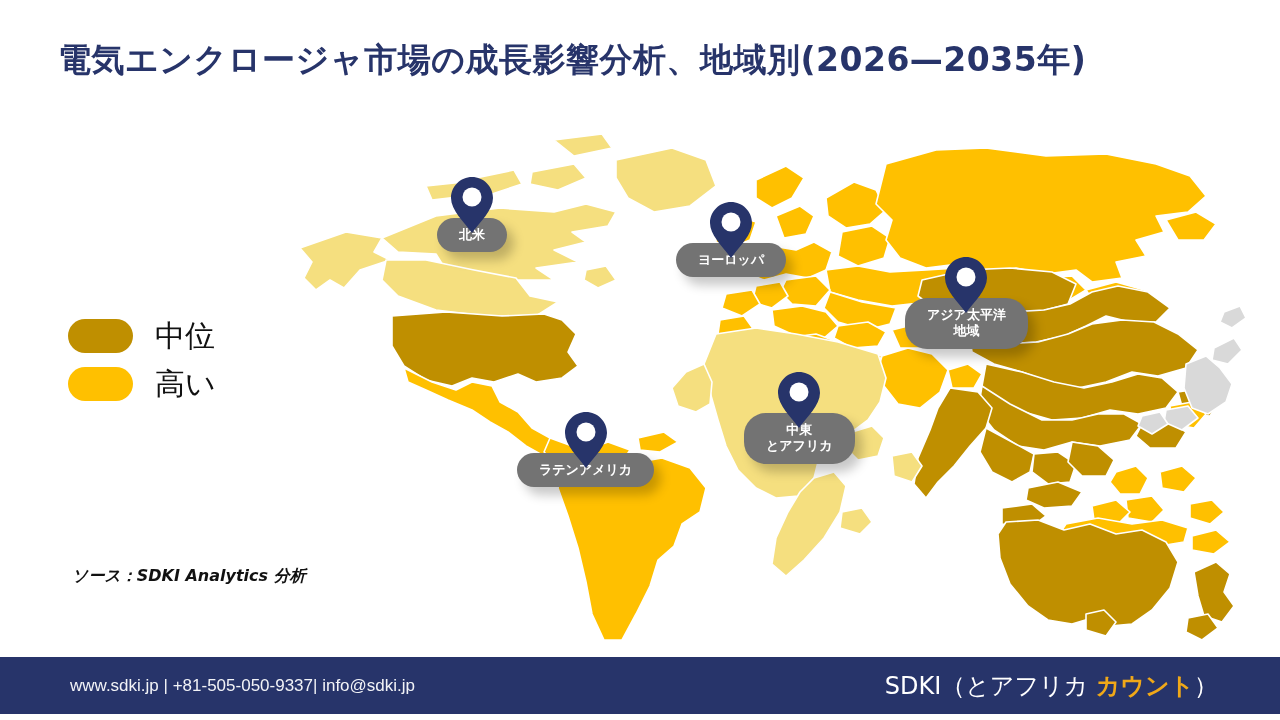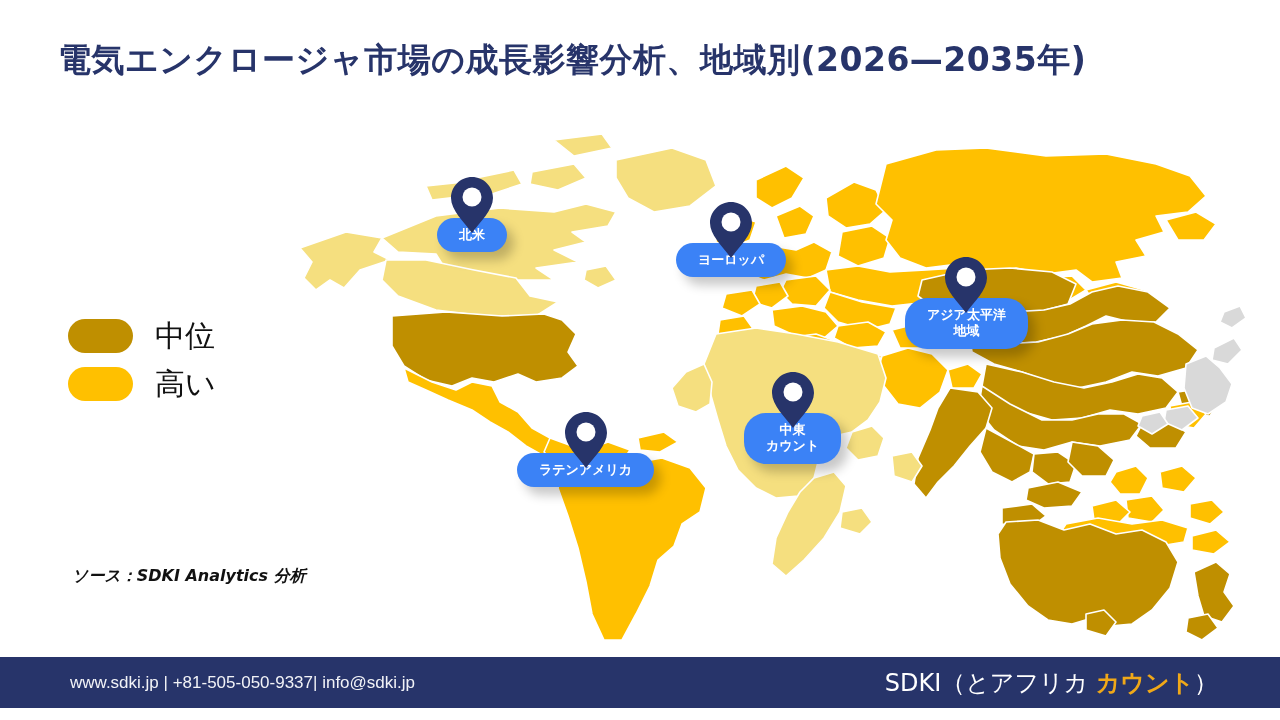--- a/index.html
+++ b/index.html
@@ -42,33 +42,33 @@
   .map-wrap svg{display:block;width:960px;height:520px;}
 
   
   .pin{position:absolute;}
   .pin .marker{
     position:relative;width:44px;height:58px;margin:0 auto;z-index:3;
   }
   .pin .marker svg{display:block;}
   .pill{
     position:relative;margin-top:-16px;
-    background:#3b82f6;border-radius:22px;
+    background:#737373;border-radius:22px;
     color:#ffffff;text-align:center;
     padding:9px 22px;
     font-size:13px;font-weight:bold;line-height:1.25;
     font-family:"DejaVu Sans","Liberation Sans",sans-serif;
     box-shadow:7px 8px 11px rgba(0,0,0,0.22);
     white-space:pre-line;
     z-index:2;
   }
 
   
   .footer{
-    position:absolute;left:0;top:657px;width:1280px;height:51px;
+    position:absolute;left:0;top:657px;width:1280px;height:57px;
     background:#27346a;
   }
   .footer-contact{
     position:absolute;left:70px;top:50%;transform:translateY(-50%);
     color:#f2f3f7;font-size:17px;
     font-family:"Liberation Sans","DejaVu Sans",sans-serif;
   }
   .footer-brand{
     position:absolute;right:62px;top:50%;transform:translateY(-50%);
     color:#ffffff;font-size:24px;white-space:nowrap;
@@ -239,21 +239,21 @@
   </div>
 
   <div class="pin" style="left:744px;top:371px;">
     <div class="marker">
       <svg width="44" height="58" viewBox="0 0 44 58">
           <path d="M22 1 C10.4 1 1 10.4 1 22 C1 34 14 46 22 57 C30 46 43 34 43 22 C43 10.4 33.6 1 22 1 Z" fill="#27346a"></path>
           <circle cx="22" cy="21" r="9.5" fill="#ffffff"></circle>
         </svg>
     </div>
     <div class="pill">中東
-カウント</div>
+とアフリカ</div>
   </div>
 
   <div class="pin" style="left:517px;top:411px;">
     <div class="marker">
       <svg width="44" height="58" viewBox="0 0 44 58">
           <path d="M22 1 C10.4 1 1 10.4 1 22 C1 34 14 46 22 57 C30 46 43 34 43 22 C43 10.4 33.6 1 22 1 Z" fill="#27346a"></path>
           <circle cx="22" cy="21" r="9.5" fill="#ffffff"></circle>
         </svg>
     </div>
     <div class="pill">ラテンアメリカ</div>

